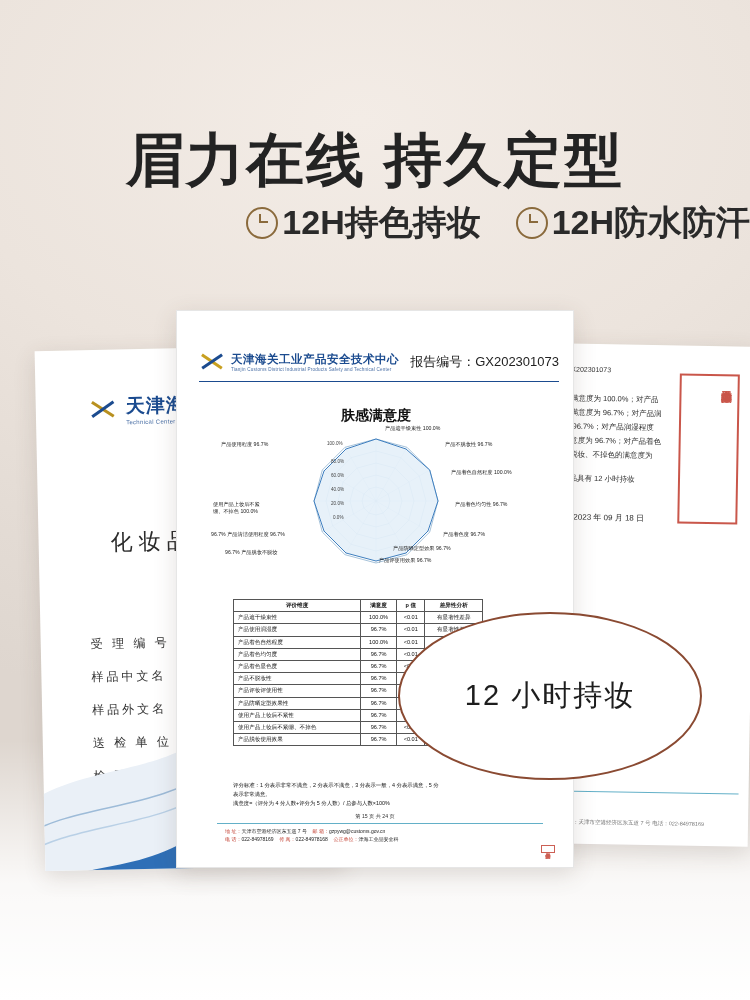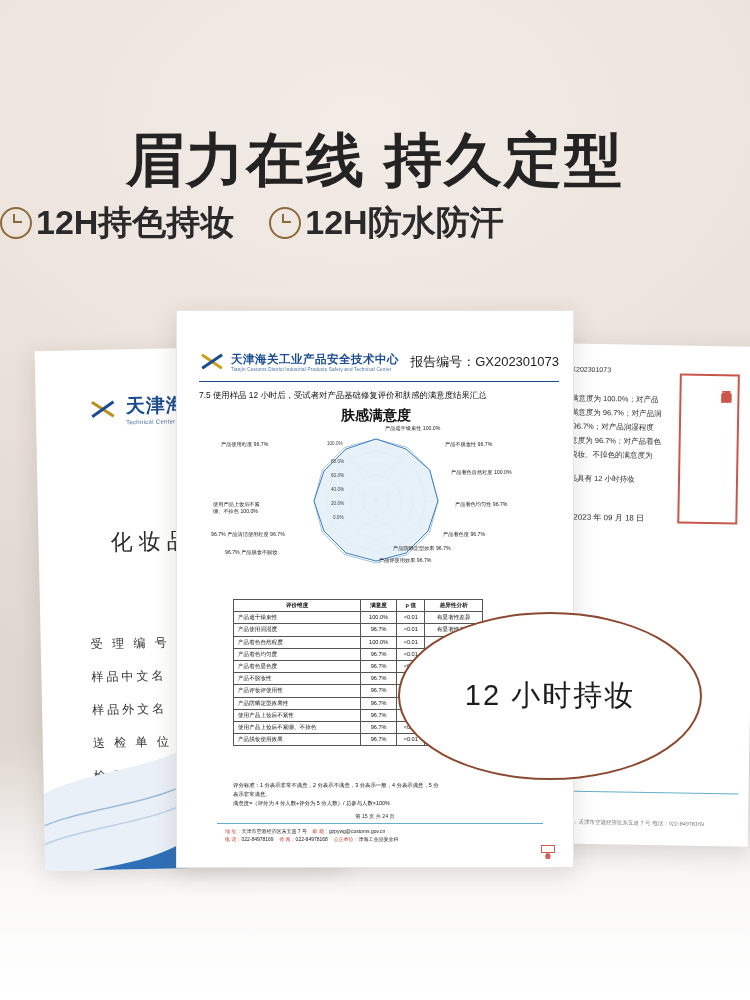--- a/index.html
+++ b/index.html
@@ -42,21 +42,21 @@
     letter-spacing: 2px;
     color: #232323;
     z-index: 40;
     white-space: nowrap;
   }
   .subline {
     position: absolute;
     top: 200px;
     left: 0;
     width: 750px;
-    text-align: left;
+    text-align: right;
     z-index: 40;
     white-space: nowrap;
   }
   .sub-item {
     display: inline-block;
     font-size: 34px;
     font-weight: bold;
     color: #2a2a2a;
     vertical-align: middle;
   }
@@ -476,21 +476,20 @@
       <div>
         <div class="cs-org-cn">天津海关工业产品安全技术中心</div>
         <div class="cs-org-en">Tianjin Customs District Industrial Products Safety and Technical Center</div>
       </div>
       <div class="cs-report-no">
         <span>报告编号：</span><span>GX202301073</span>
       </div>
     </div>
     <div class="cs-rule"></div>
 
-    <div class="cs-section">7.5 使用样品 12 小时后，受试者对产品基础修复评价和肤感的满意度结果汇总</div>
 
     <div class="radar-wrap">
       <div class="radar-title">肤感满意度</div>
       <svg width="338" height="170" viewBox="0 0 338 170">
         <g transform="translate(169,82)">
           <polygon points="0,-62 31,-53.7 53.7,-31 62,0 53.7,31 31,53.7 0,62 -31,53.7 -53.7,31 -62,0 -53.7,-31 -31,-53.7" fill="none" stroke="#7fa8c9" stroke-width="0.7"></polygon>
           <polygon points="0,-50 25,-43.3 43.3,-25 50,0 43.3,25 25,43.3 0,50 -25,43.3 -43.3,25 -50,0 -43.3,-25 -25,-43.3" fill="none" stroke="#9dbedb" stroke-width="0.5"></polygon>
           <polygon points="0,-38 19,-32.9 32.9,-19 38,0 32.9,19 19,32.9 0,38 -19,32.9 -32.9,19 -38,0 -32.9,-19 -19,-32.9" fill="none" stroke="#9dbedb" stroke-width="0.5"></polygon>
           <polygon points="0,-26 13,-22.5 22.5,-13 26,0 22.5,13 13,22.5 0,26 -13,22.5 -22.5,13 -26,0 -22.5,-13 -13,-22.5" fill="none" stroke="#9dbedb" stroke-width="0.5"></polygon>
           <polygon points="0,-14 7,-12.1 12.1,-7 14,0 12.1,7 7,12.1 0,14 -7,12.1 -12.1,7 -14,0 -12.1,-7 -7,-12.1" fill="none" stroke="#9dbedb" stroke-width="0.5"></polygon>

